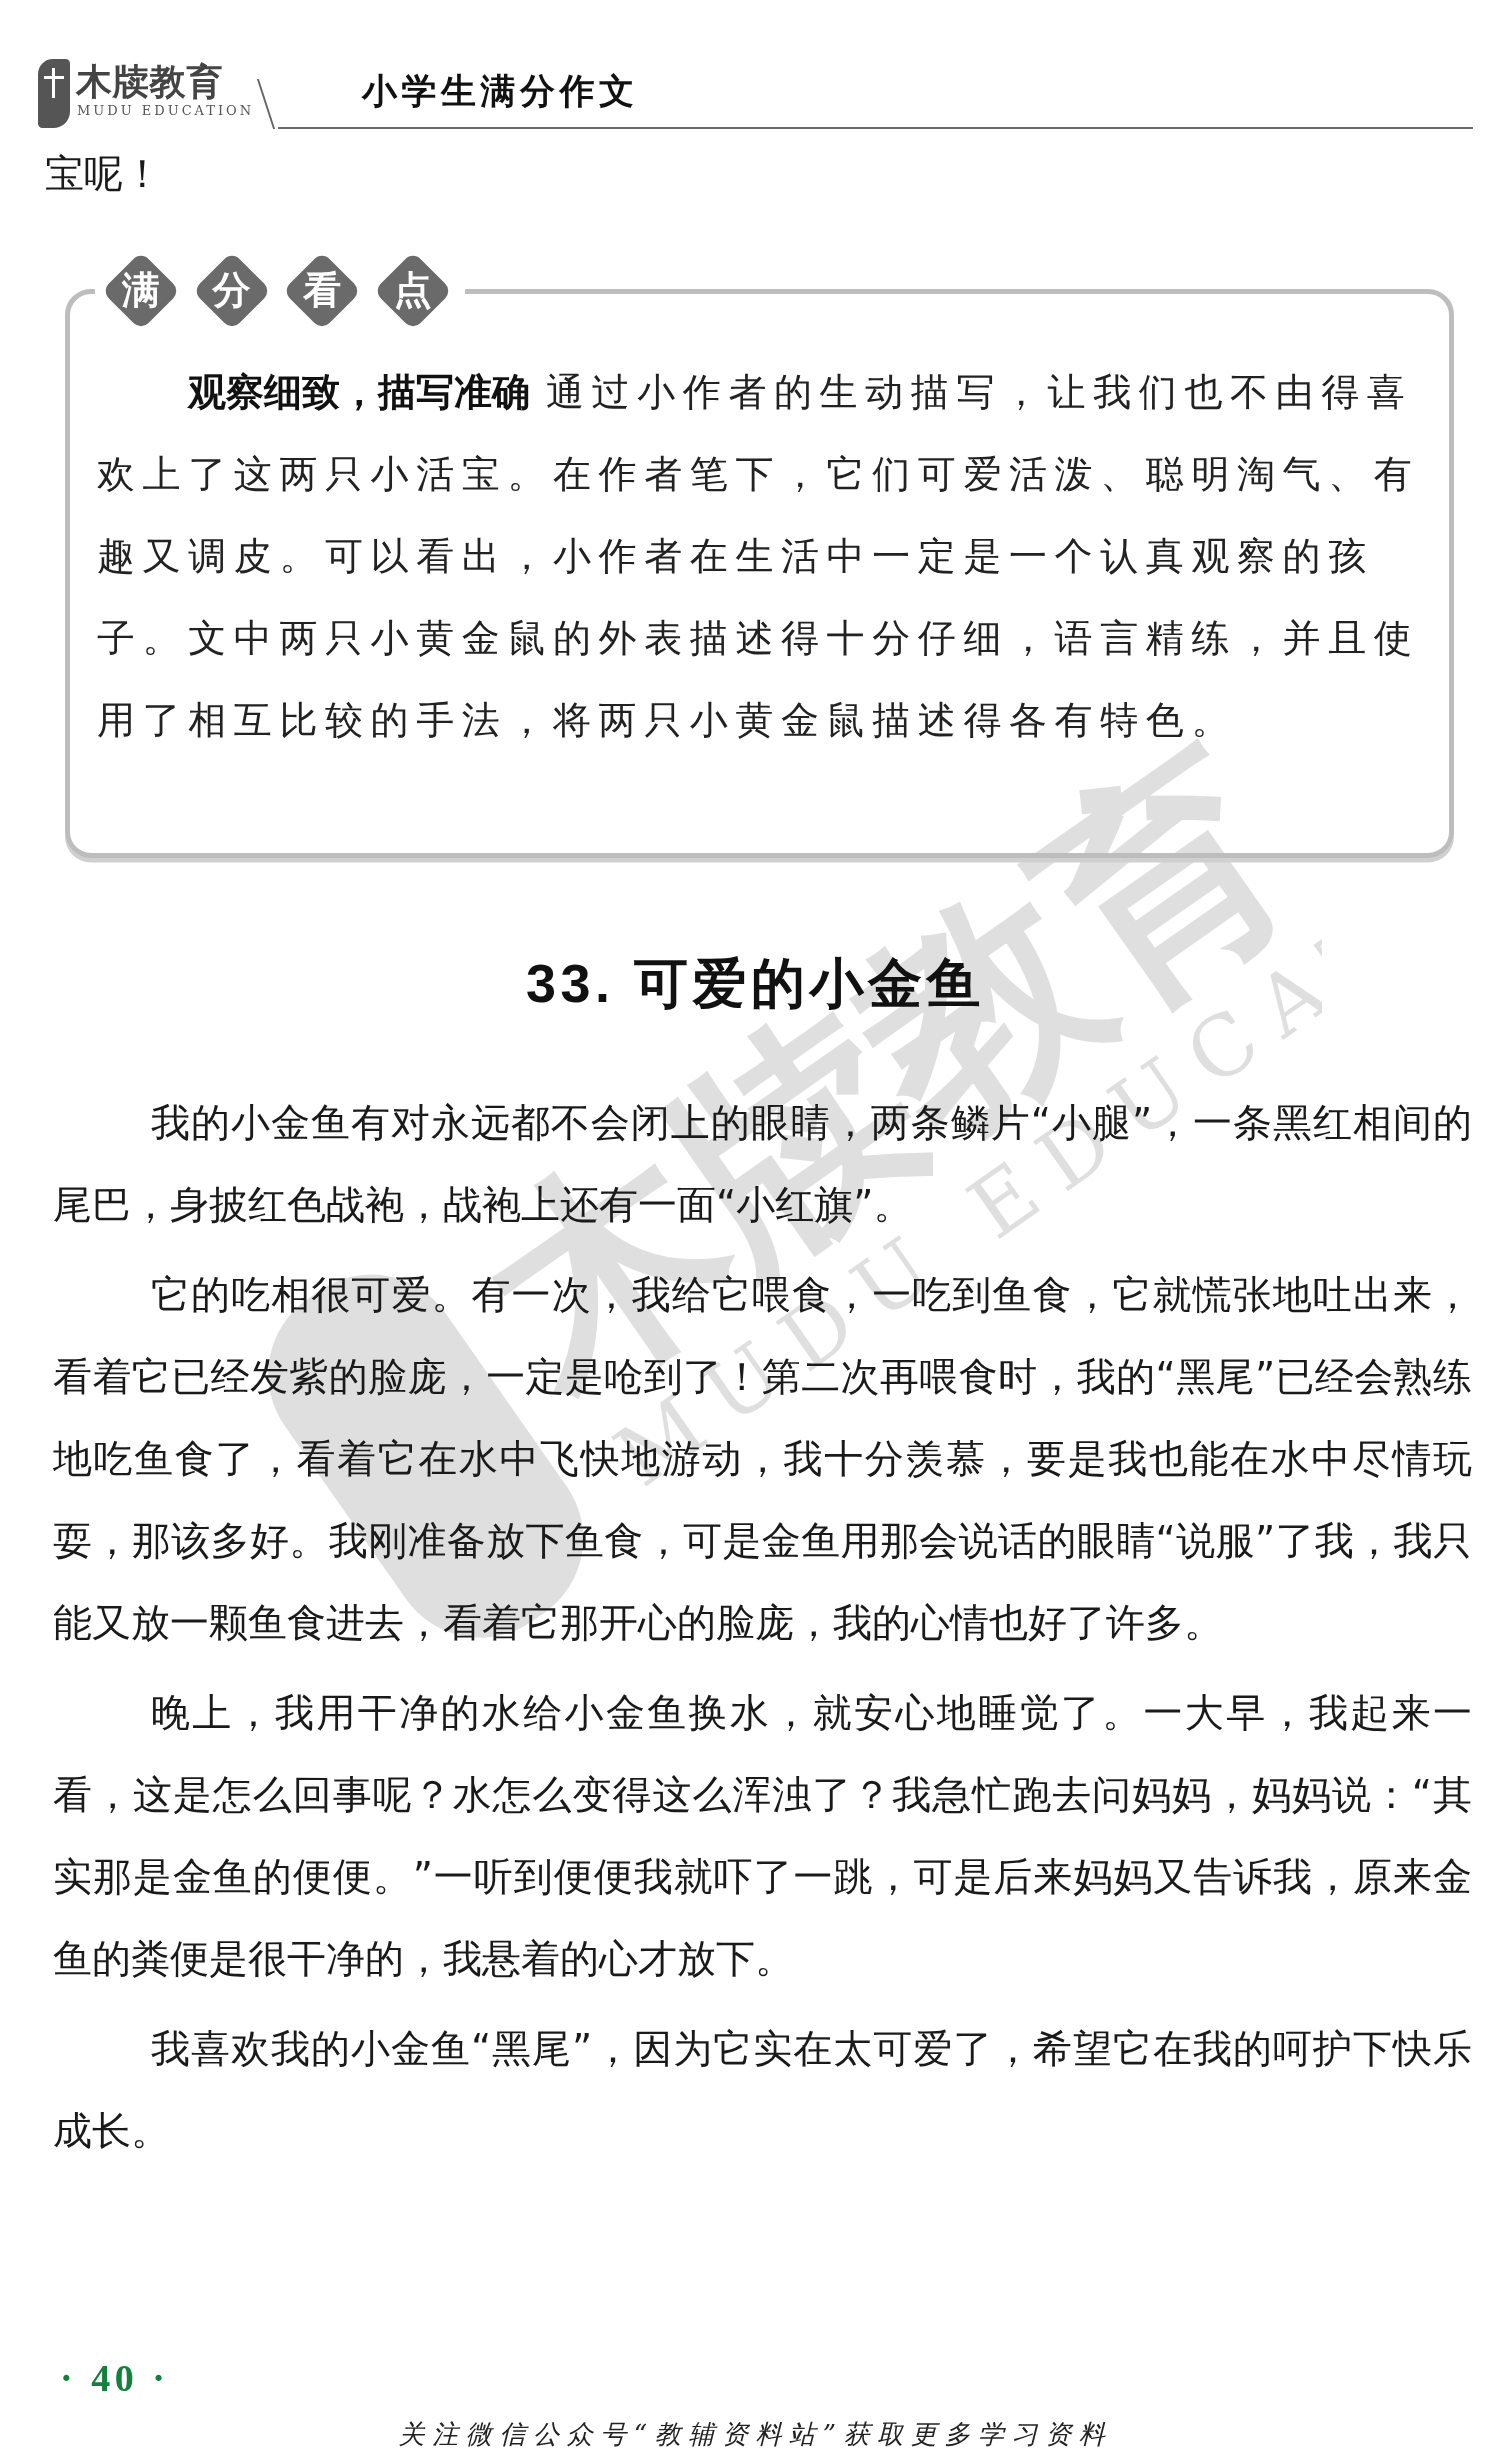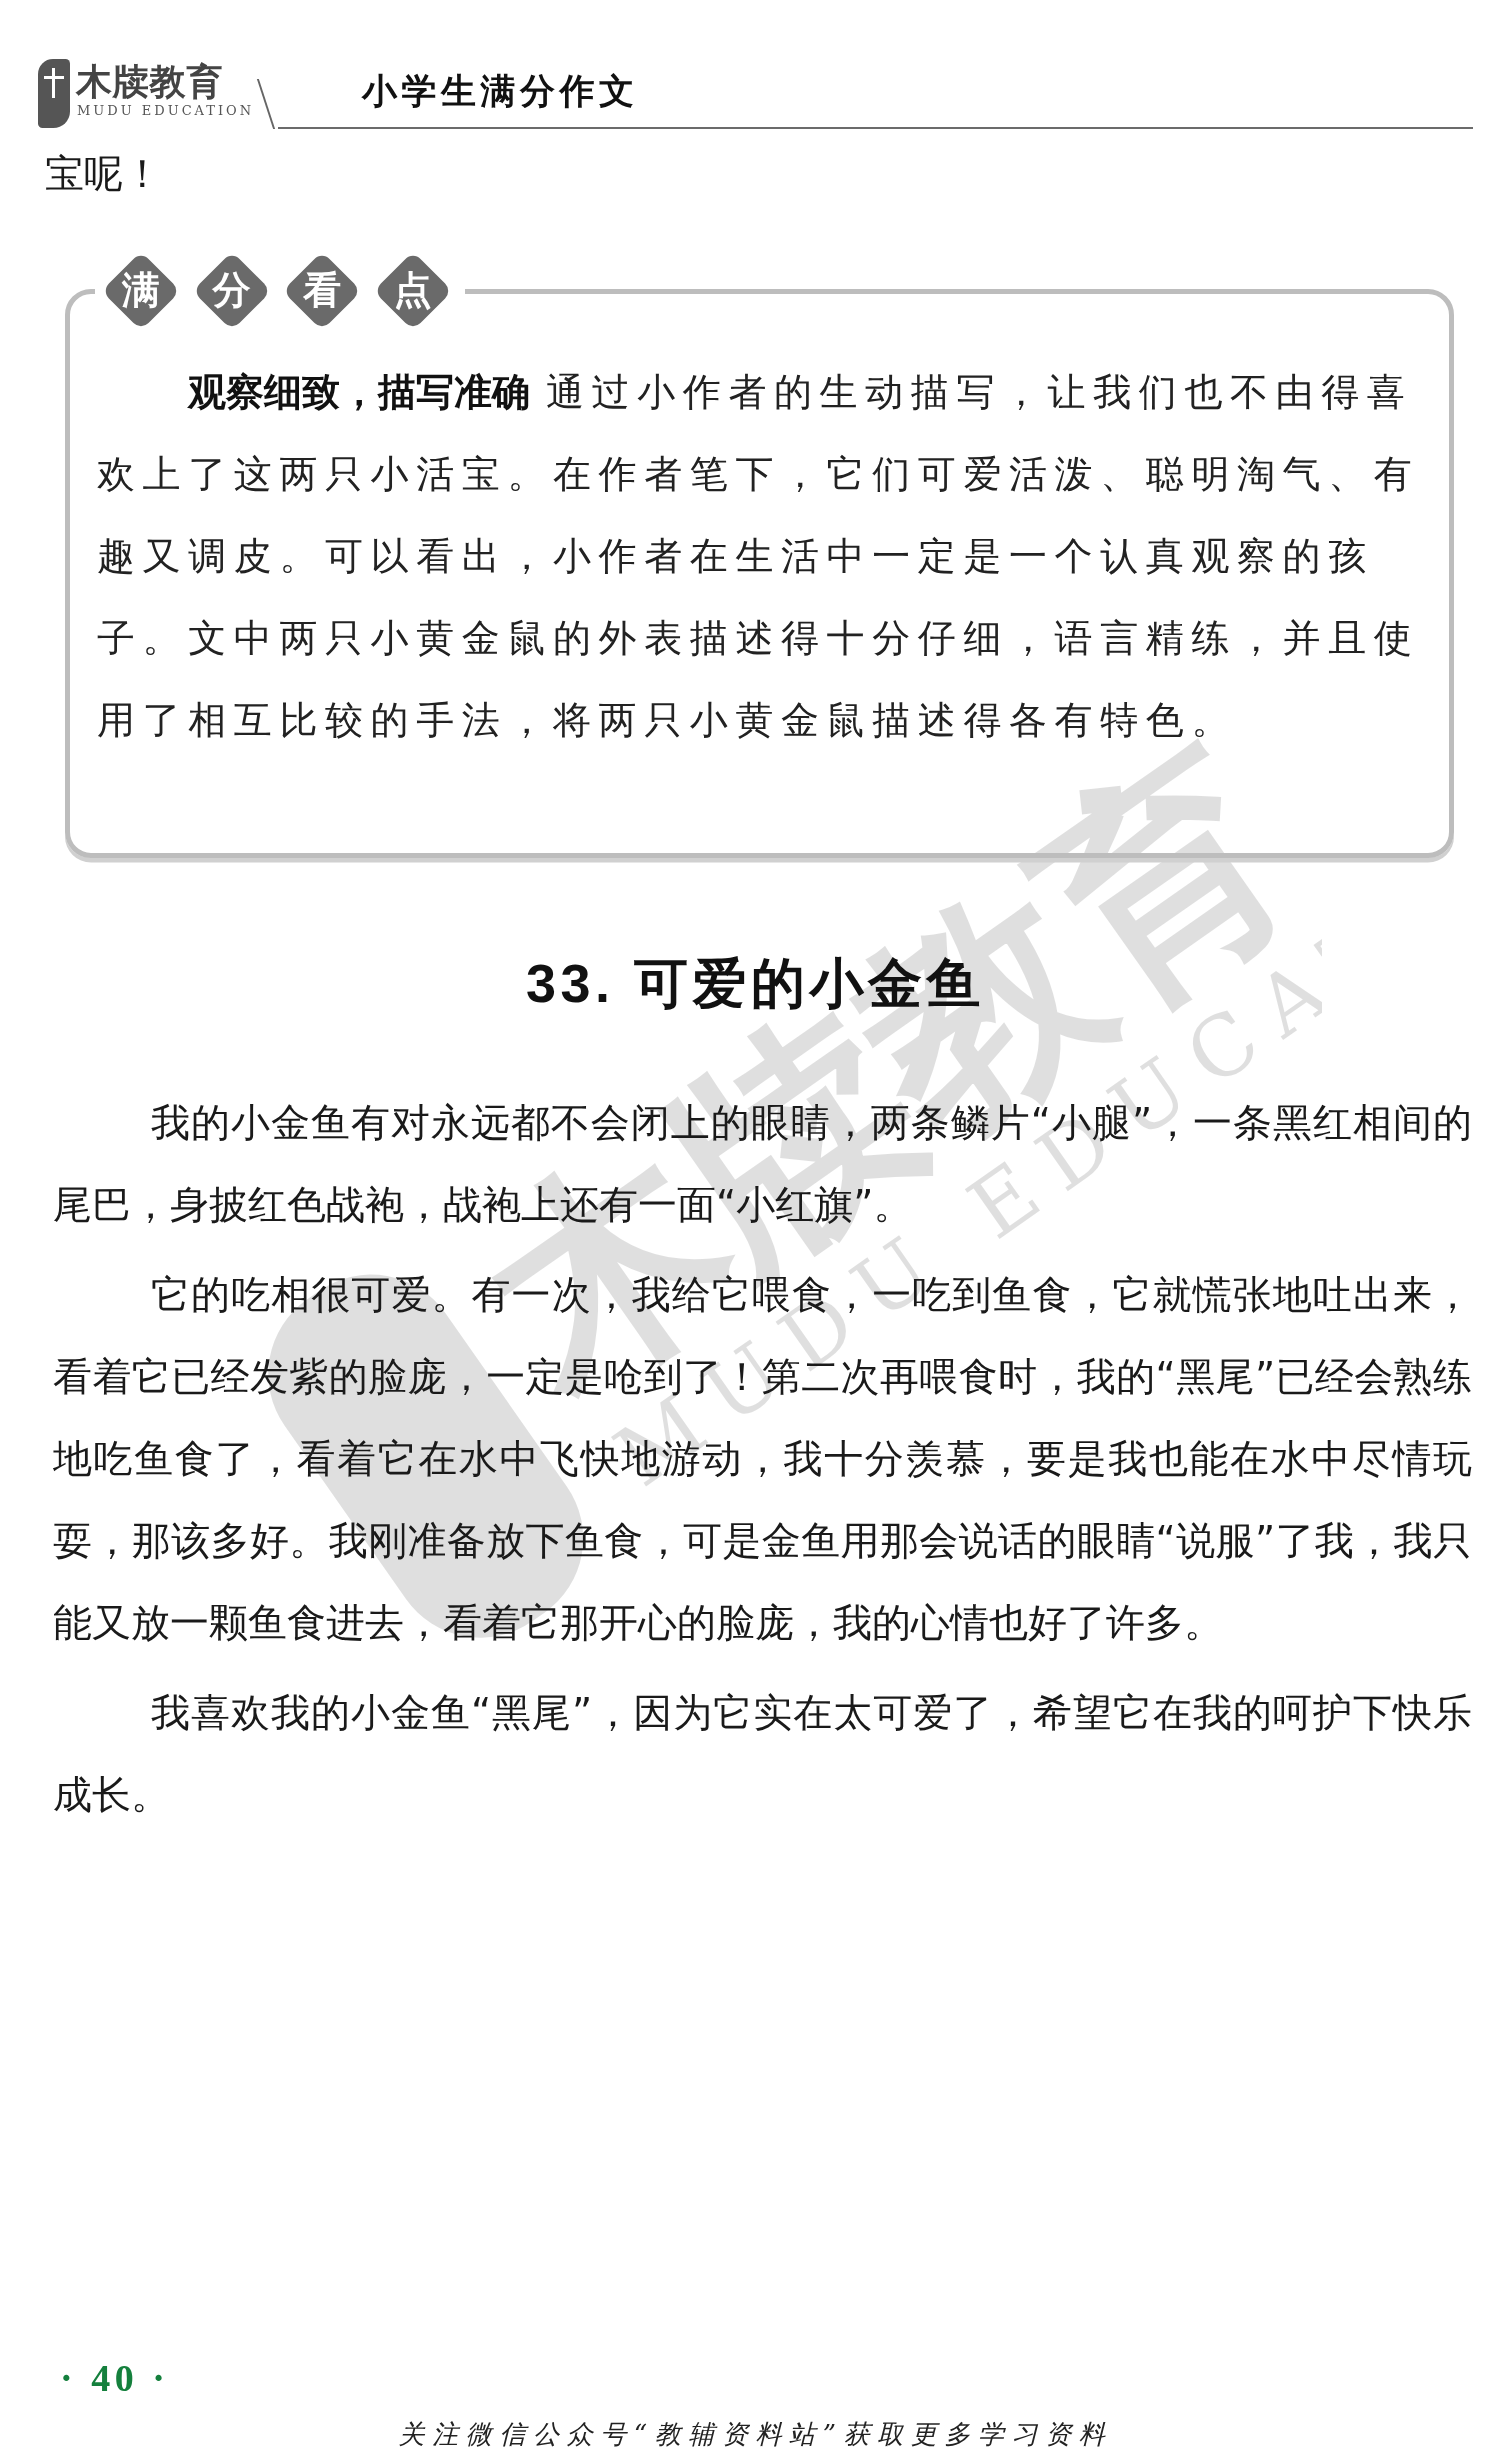--- a/index.html
+++ b/index.html
@@ -94,18 +94,19 @@
   <div class="badge">
       <span>点</span>
     </div>
 </div>
 <div class="hl-text"><span class="hl-lead">观察细致，描写准确</span><span>通过小作者的生动描写，让我们也不由得喜欢上了这两只小活宝。在作者笔下，它们可爱活泼、聪明淘气、有趣又调皮。可以看出，小作者在生活中一定是一个认真观察的孩子。文中两只小黄金鼠的外表描述得十分仔细，语言精练，并且使用了相互比较的手法，将两只小黄金鼠描述得各有特色。</span></div>
 
 <div class="essay-title">33. 可爱的小金鱼</div>
 <div class="essay body-text">
   <p>我的小金鱼有对永远都不会闭上的眼睛，两条鳞片“小腿”，一条黑红相间的尾巴，身披红色战袍，战袍上还有一面“小红旗”。</p>
   <p>它的吃相很可爱。有一次，我给它喂食，一吃到鱼食，它就慌张地吐出来，看着它已经发紫的脸庞，一定是呛到了！第二次再喂食时，我的“黑尾”已经会熟练地吃鱼食了，看着它在水中飞快地游动，我十分羡慕，要是我也能在水中尽情玩耍，那该多好。我刚准备放下鱼食，可是金鱼用那会说话的眼睛“说服”了我，我只能又放一颗鱼食进去，看着它那开心的脸庞，我的心情也好了许多。</p>
+  <p>晚上，我用干净的水给小金鱼换水，就安心地睡觉了。一大早，我起来一看，这是怎么回事呢？水怎么变得这么浑浊了？我急忙跑去问妈妈，妈妈说：“其实那是金鱼的便便。”一听到便便我就吓了一跳，可是后来妈妈又告诉我，原来金鱼的粪便是很干净的，我悬着的心才放下。</p>
   <p>我喜欢我的小金鱼“黑尾”，因为它实在太可爱了，希望它在我的呵护下快乐成长。</p>
 </div>
 
 <div class="page-number">· 40 ·</div>
 <div class="footer-note">关注微信公众号“教辅资料站”获取更多学习资料</div>
 
 
 </body></html>

